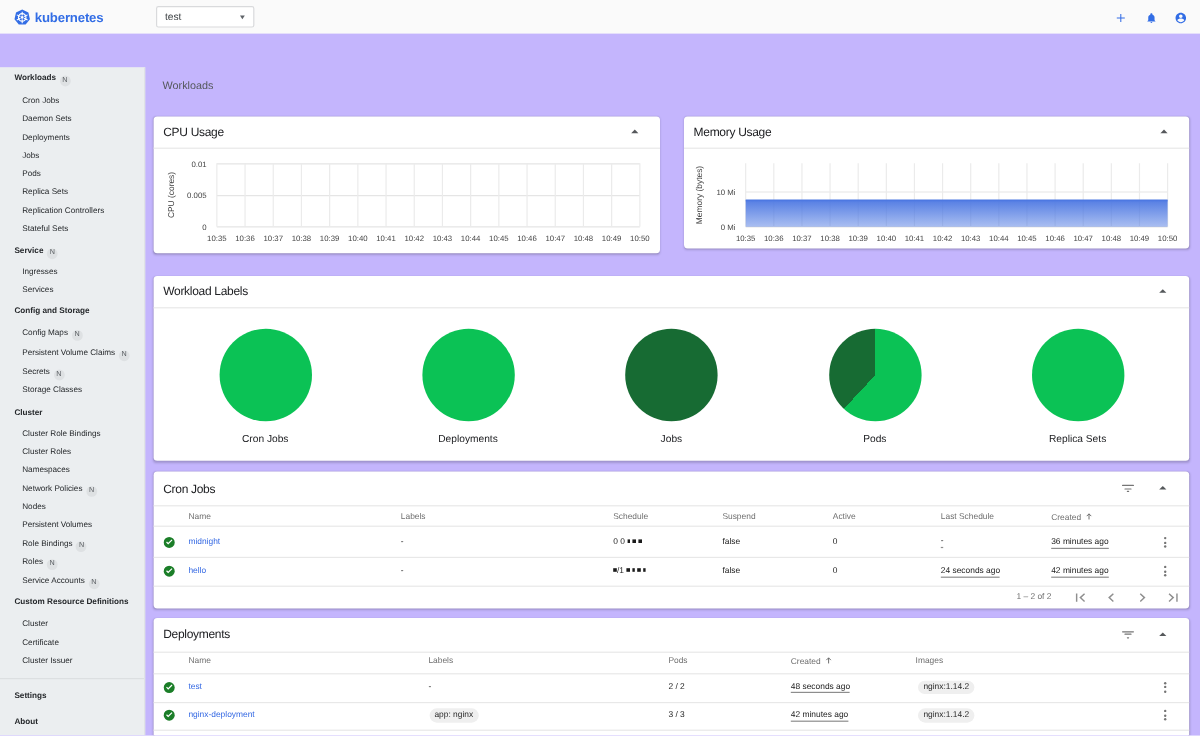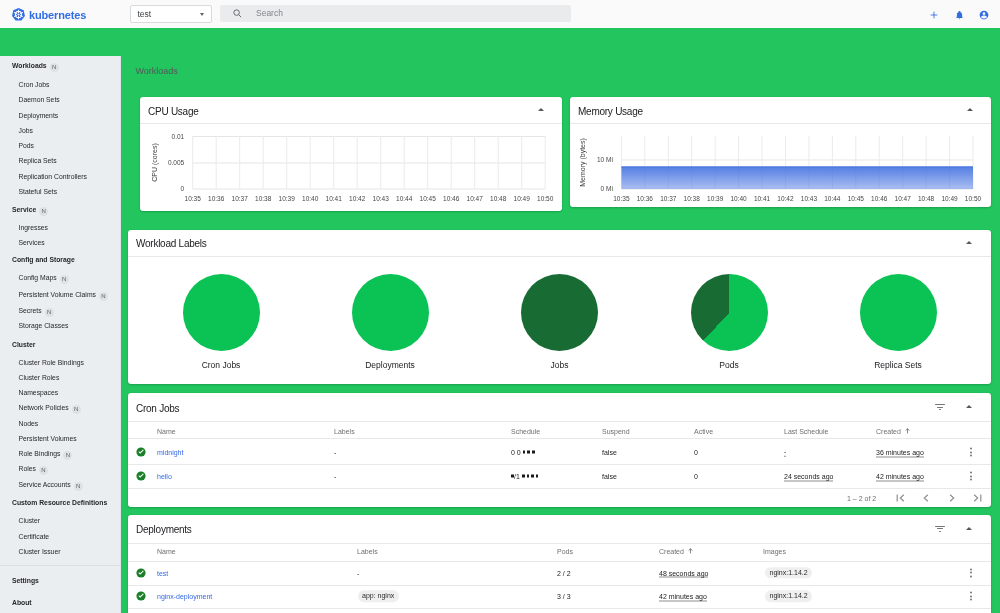--- a/index.html
+++ b/index.html
@@ -1,17 +1,17 @@
 <!DOCTYPE html>
 <html><head>
 <meta charset="utf-8">
 <style>
   * { margin:0; padding:0; box-sizing:border-box; }
   html,body { width:1000px; height:613px; font-family:"Liberation Sans",sans-serif; }
-  #page { position:relative; width:1000px; height:613px; overflow:hidden; background:#22c55e; }
+  #page { position:relative; width:1000px; height:613px; overflow:hidden; background:#c4b5fd; }
   .abs { position:absolute; }
   .vc { transform:translateY(-50%); white-space:nowrap; }
   
   #topbar { position:absolute; left:0; top:0; width:1000px; height:28px; background:#fafafa; }
   #bluebar { position:absolute; left:0; top:28px; width:1000px; height:27px; background:#326de5; }
   .ham { position:absolute; left:10.3px; width:11.7px; height:1.6px; background:#fff; border-radius:0.8px; }
   #nsbox { position:absolute; left:129.5px; top:5px; width:82px; height:18px; background:#fff; border:1px solid #d9dadc; border-radius:2px; }
   #searchbox { position:absolute; left:220px; top:4.5px; width:351px; height:17.5px; background:#e9ebec; border-radius:2px; }
   .caret-down { width:0; height:0; border-left:2.6px solid transparent; border-right:2.6px solid transparent; border-top:3px solid #5f6368; }
   .caret-up { width:0; height:0; border-left:3.2px solid transparent; border-right:3.2px solid transparent; border-bottom:3.6px solid #55585b; }
@@ -53,27 +53,20 @@
         <line x1="4.5" y1="16" x2="9.5" y2="13.7"></line>
           <line x1="14.5" y1="11.3" x2="19.5" y2="9"></line>
       </g>
       <circle cx="12" cy="12.5" r="1.8" fill="#fff"></circle>
     </svg>
     <div class="abs vc" style="left:29px;top:14.5px;font-size:11px;font-weight:bold;color:#326de5;letter-spacing:-0.15px">kubernetes</div>
     <div id="nsbox">
       <div class="abs vc" style="left:7px;top:8px;font-size:8.5px;color:#3c4043">test</div>
       <div class="abs caret-down" style="left:69px;top:6.5px"></div>
     </div>
-    <div id="searchbox">
-      <svg class="abs" style="left:12px;top:3.5px" width="11" height="11" viewBox="0 0 24 24" fill="none" stroke="#5f6368" stroke-width="2.1">
-          <circle cx="10" cy="10" r="6"></circle>
-          <line x1="14.6" y1="14.6" x2="20" y2="20"></line>
-        </svg>
-      <div class="abs vc" style="left:36px;top:8.5px;font-size:8.5px;color:#80868b">Search</div>
-    </div>
     <svg class="abs" style="left:930px;top:11px" width="8" height="8" viewBox="0 0 24 24" stroke="#326de5" stroke-width="2.6">
         <line x1="12" y1="2" x2="12" y2="22"></line>
         <line x1="2" y1="12" x2="22" y2="12"></line>
       </svg>
     <svg class="abs" style="left:954.5px;top:10px" width="9" height="10" viewBox="0 0 24 24" fill="#326de5">
         <path d="M12 23c1.1 0 2-.9 2-2h-4c0 1.1.9 2 2 2zm7-6v-6c0-3.07-1.63-5.64-4.5-6.32V4c0-1.38-1.12-2.5-2.5-2.5S9.5 2.62 9.5 4v.68C6.64 5.36 5 7.92 5 11v6l-2 2v1h18v-1l-2-2z"></path>
       </svg>
     <svg class="abs" style="left:978.5px;top:10px" width="10" height="10" viewBox="0 0 24 24">
       <path fill="#326de5" fill-rule="evenodd" d="M12 1.5C6.2 1.5 1.5 6.2 1.5 12S6.2 22.5 12 22.5 22.5 17.8 22.5 12 17.8 1.5 12 1.5zm0 3.6c1.95 0 3.5 1.55 3.5 3.5s-1.55 3.5-3.5 3.5-3.5-1.55-3.5-3.5 1.55-3.5 3.5-3.5zm0 15.3c-2.9 0-5.45-1.45-6.9-3.7.05-2.3 4.6-3.55 6.9-3.55 2.3 0 6.85 1.25 6.9 3.55-1.45 2.25-4 3.7-6.9 3.7z"></path>
     </svg>
@@ -112,21 +105,21 @@
     <div class="nav it" style="top:464.0px">Cluster</div>
     <div class="nav it" style="top:479.5px">Certificate</div>
     <div class="nav it" style="top:495.0px">Cluster Issuer</div>
     <div class="nav hd" style="top:524.0px">Settings</div>
     <div class="nav hd" style="top:545.5px">About</div>
     <div class="divider" style="top:509px;background:#dcdfe1"></div>
   </div>
 
   <div class="abs vc" style="left:135.5px;top:71px;font-size:9px;color:#55585c">Workloads</div>
 
-  <div class="card" style="left:140px;top:97px;width:422px;height:114px">
+  <div class="card" style="left:128px;top:97px;width:422px;height:114px">
     <div class="cardtitle" style="top:13.5px">CPU Usage</div>
     <div class="abs caret-up" style="left:397.5px;top:11px"></div>
     <div class="divider" style="top:26px"></div>
     <svg class="abs" style="left:0;top:26px" width="422" height="88" viewBox="0 0 422 88">
       <text transform="translate(17,39.5) rotate(-90)" text-anchor="middle" font-size="7" fill="#3c3c3c" font-family="Liberation Sans,sans-serif">CPU (cores)</text>
       <path d="M52.7 13.5H405.2 M52.7 40H405.2 M52.7 66H405.2" stroke="#e5e5e5" stroke-width="1" fill="none"></path>
       <path d="M52.70 13V66 M76.20 13V66 M99.70 13V66 M123.20 13V66 M146.70 13V66 M170.20 13V66 M193.70 13V66 M217.20 13V66 M240.70 13V66 M264.20 13V66 M287.70 13V66 M311.20 13V66 M334.70 13V66 M358.20 13V66 M381.70 13V66 M405.20 13V66" stroke="#ebebeb" stroke-width="1" fill="none"></path>
       <text x="44.2" y="15.8" font-size="6.5" fill="#464646" text-anchor="end" font-family="Liberation Sans,sans-serif">0.01</text>
       <text x="44.2" y="42.3" font-size="6.5" fill="#464646" text-anchor="end" font-family="Liberation Sans,sans-serif">0.005</text>
       <text x="44.2" y="68.3" font-size="6.5" fill="#464646" text-anchor="end" font-family="Liberation Sans,sans-serif">0</text>

